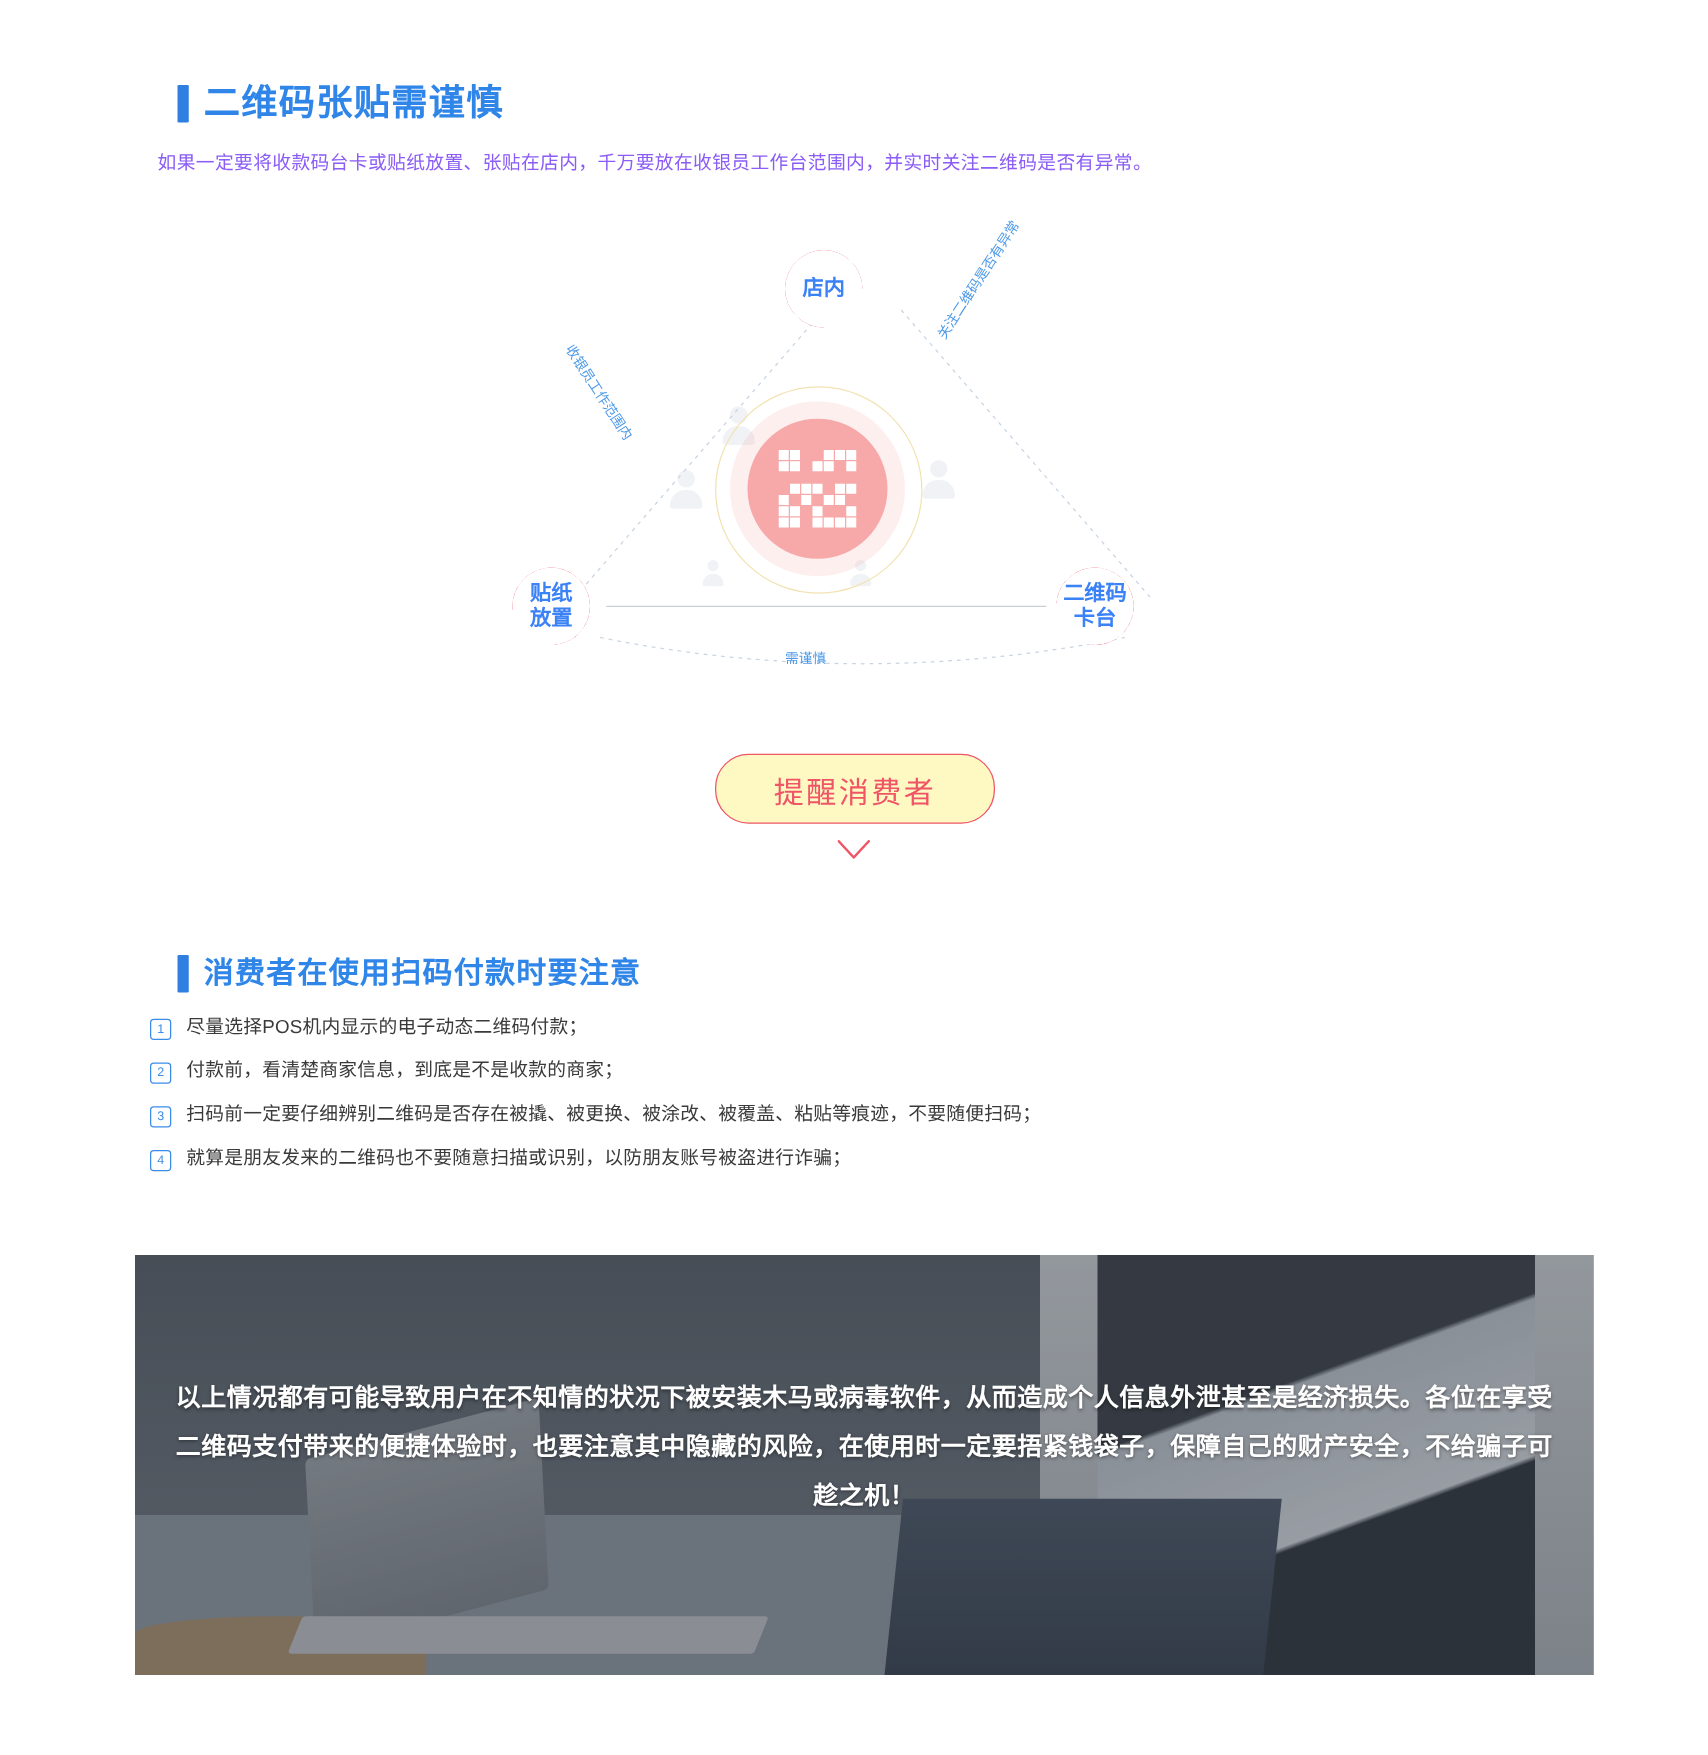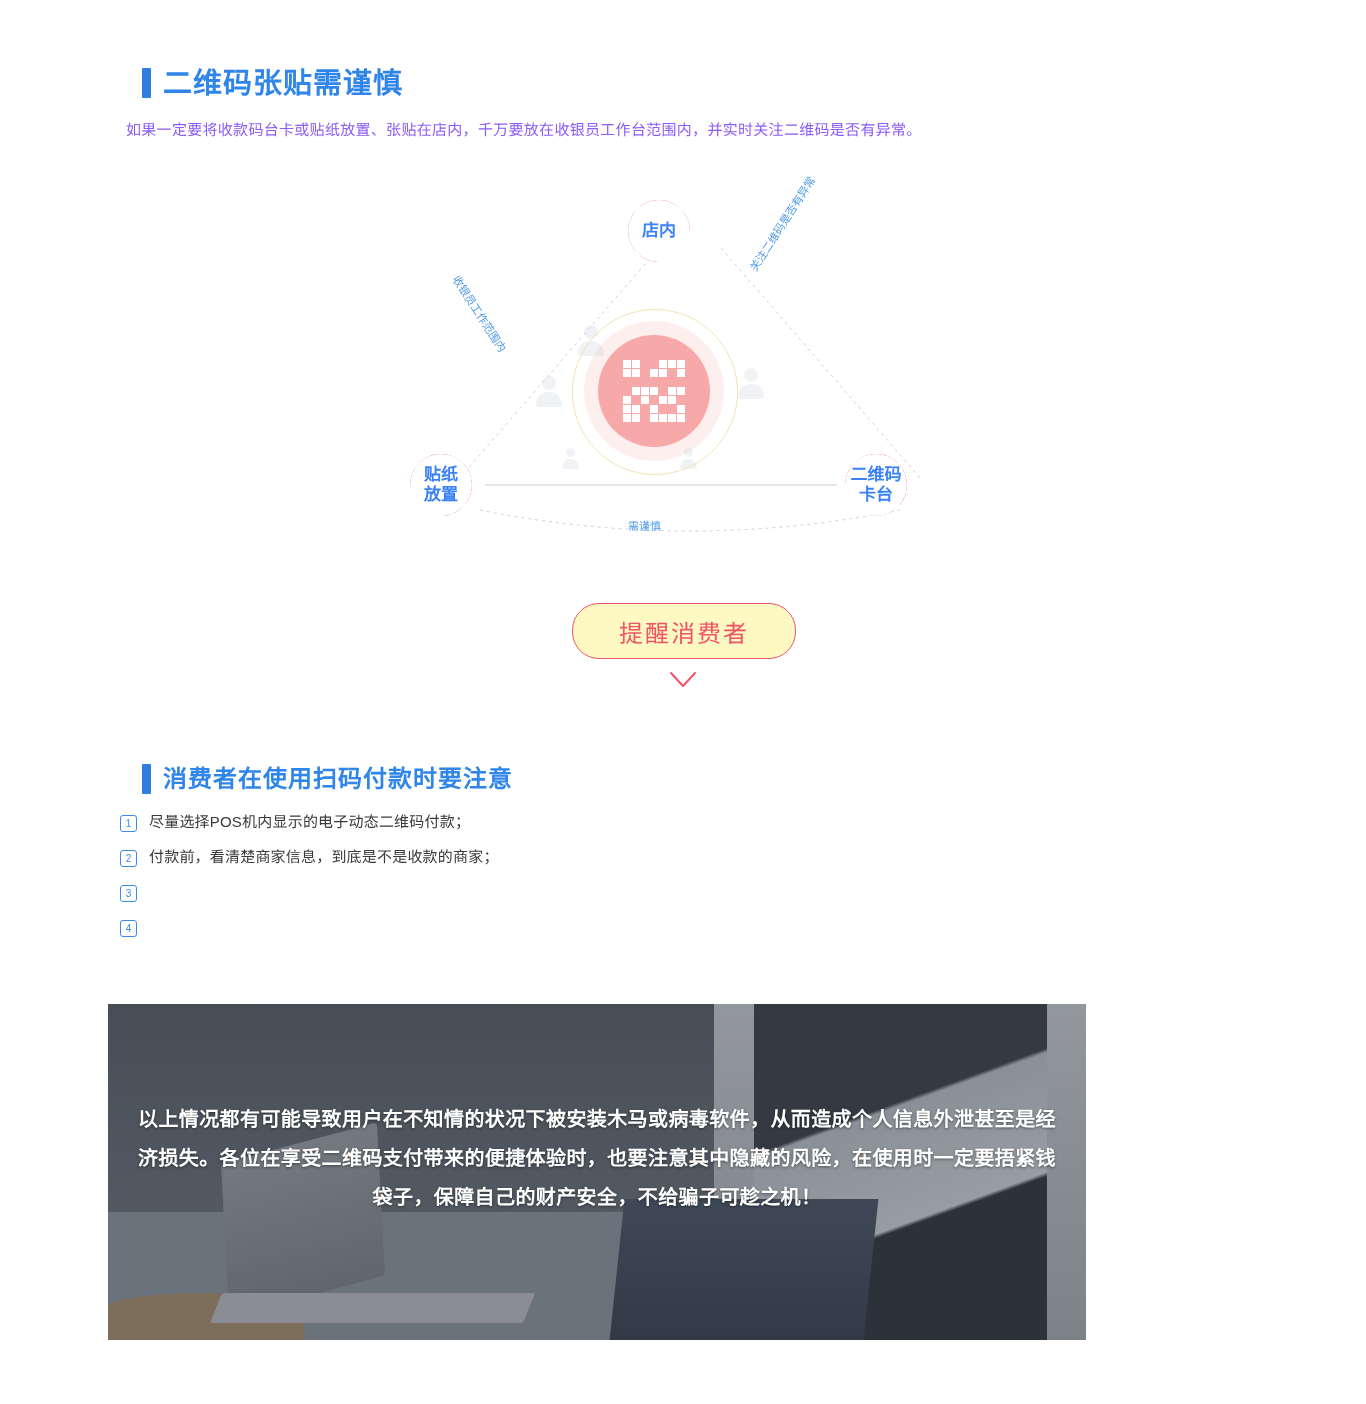--- a/index.html
+++ b/index.html
@@ -235,24 +235,25 @@
     color: #3a3a3a;
     line-height: 1.3;
     letter-spacing: .2px;
   }
 
   
   .banner {
     position: absolute;
     left: 108px;
     top: 1004px;
-    width: 978px;
+    width: 1150px;
     height: 336px;
     overflow: hidden;
     background: #9aa3ad;
+    padding-left: 17px;
   }
   .banner-photo {
     position: absolute;
     inset: 0;
     background:
       radial-gradient(circle at 78% 18%, #e9eaec 0 7%, transparent 38%),
       linear-gradient(105deg, #5d6570 0%, #7b838d 26%, #9aa2ab 46%, #c3c8cd 62%, #8d949c 78%, #5a6views 100%),
       linear-gradient(180deg, #6e757f 0%, #8d949d 60%, #b9bdc2 100%);
     filter: saturate(.7);
   }
@@ -447,23 +448,25 @@
   <div class="notice-item">
     <span class="notice-num">1</span>
     <span class="notice-text">尽量选择POS机内显示的电子动态二维码付款；</span>
   </div>
   <div class="notice-item">
     <span class="notice-num">2</span>
     <span class="notice-text">付款前，看清楚商家信息，到底是不是收款的商家；</span>
   </div>
   <div class="notice-item">
     <span class="notice-num">3</span>
+    <span class="notice-text">扫码前一定要仔细辨别二维码是否存在被撬、被更换、被涂改、被覆盖、粘贴等痕迹，不要随便扫码；</span>
   </div>
   <div class="notice-item">
     <span class="notice-num">4</span>
+    <span class="notice-text">就算是朋友发来的二维码也不要随意扫描或识别，以防朋友账号被盗进行诈骗；</span>
   </div>
 </div>
 
 <div class="banner">
   <div class="banner-photo">
     <div class="ph-wall"></div>
     <div class="ph-sofa"></div>
     <div class="ph-person"></div>
     <div class="ph-jeans"></div>
     <div class="ph-table"></div>

